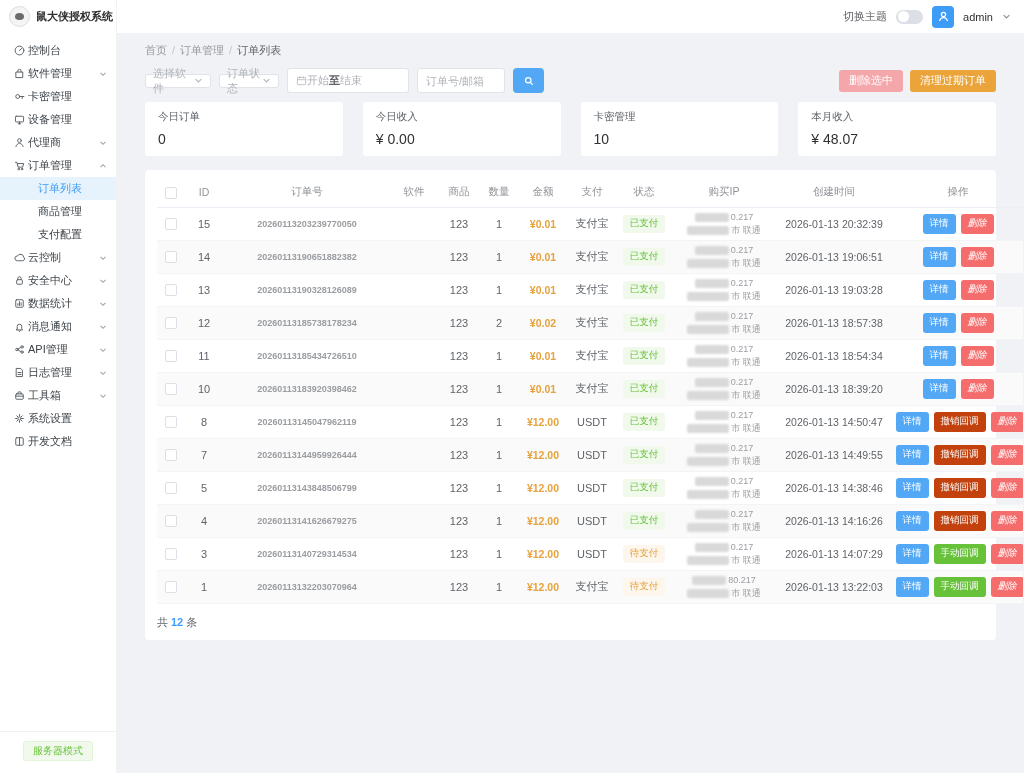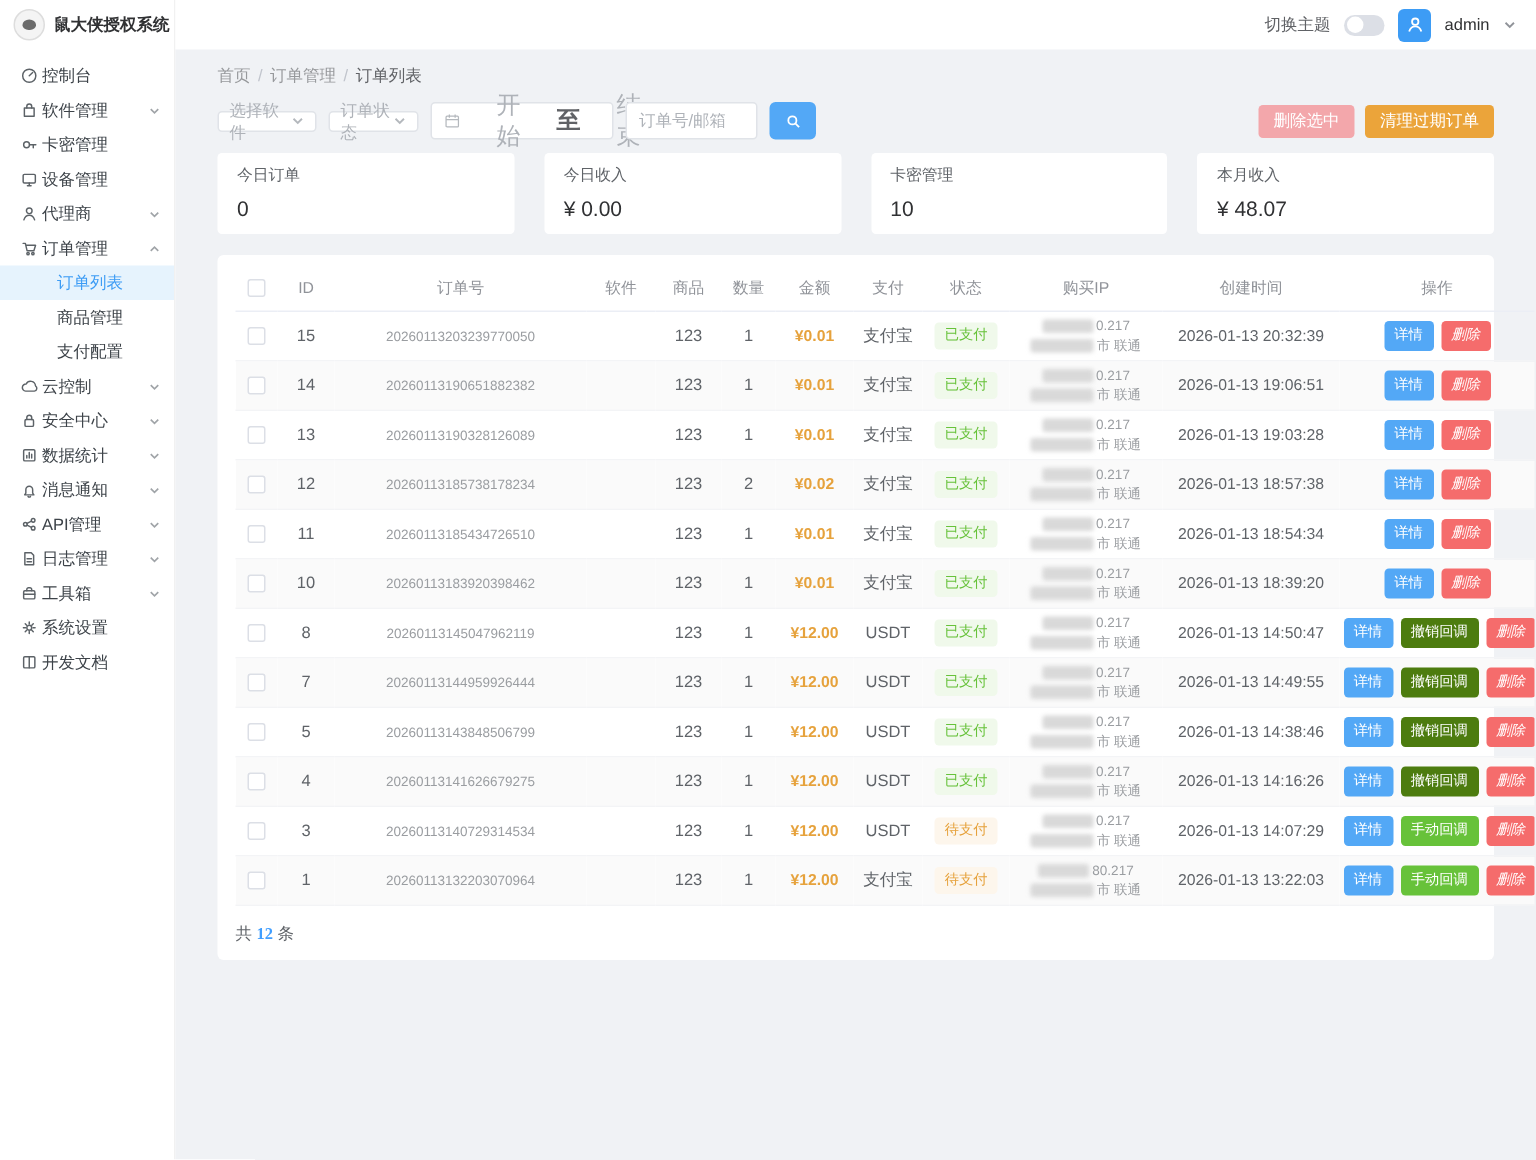--- a/index.html
+++ b/index.html
@@ -48,21 +48,21 @@
   .breadcrumb .sep { margin:0 5px; color:#c0c4cc; }
   .breadcrumb .last { color:#606266; }
 
   .filter-row { display:flex; align-items:center; gap:8px; margin-bottom:9px; }
   .select { height:14px; background:#fff; border:1px solid #e0e3e8; border-radius:3px;
     display:flex; align-items:center; justify-content:space-between; padding:0 7px;
     font-size:11px; color:#aeb2b8; cursor:pointer; }
   .sel-software { width:66px; } .sel-status { width:60px; }
   .sel-chevron { display:flex; color:#b4b8bd; }
   .date-range { height:25px; width:122px; background:#fff; border:1px solid #e0e3e8; border-radius:3px;
-    display:flex; align-items:center; padding:0 8px; gap:24px; font-size:16px; }
+    display:flex; align-items:center; padding:0 8px; gap:0; font-size:11px; }
   .date-range .ph { color:#aeb2b8; } .date-range .sep { color:#606266; font-weight:bold; }
   .cal-icon { display:flex; color:#b4b8bd; }
   .search-input { height:25px; width:88px; background:#fff; border:1px solid #e0e3e8; border-radius:3px;
     padding:0 8px; font-size:11px; color:#606266; outline:none; }
   .search-input::placeholder { color:#aeb2b8; }
   .search-btn { width:31px; height:25px; background:#53a8f6; border:none; border-radius:4px;
     display:flex; align-items:center; justify-content:center; cursor:pointer; }
   .toolbar-right { margin-left:auto; display:flex; gap:7px; }
   .btn { border:none; border-radius:3px; font-size:11px; color:#fff; padding:0 10px; height:22px; cursor:pointer; white-space:nowrap; }
   .btn-del-selected { background:#f3a7ab; }
@@ -75,34 +75,34 @@
 
   .table-card { background:#fff; border-radius:4px; padding:8px 12px 10px; }
   table { width:100%; border-collapse:collapse; table-layout:fixed; }
   th { font-size:10.5px; color:#909399; font-weight:normal; height:29px; text-align:center;
     border-bottom:1px solid #ebeef5; white-space:nowrap; }
   td { font-size:11px; color:#5f6368; height:33px; text-align:center;
     border-bottom:1px solid #f3f4f6; white-space:nowrap; overflow:hidden; }
   tbody tr:nth-child(even) td { background:#fafafa; }
   .checkbox { display:inline-block; width:12px; height:12px; background:#fff;
     border:1px solid #dcdfe6; border-radius:2px; vertical-align:middle; cursor:pointer; }
-  .order-no { font-size:9px; color:#9a9da1; }
+  .order-no { font-size:9px; color:#9a9da1;font-weight:bold; }
   .amount { color:#e6a23c; font-size:10.5px; font-weight:bold; }
   .badge { display:inline-block; font-size:9.5px; padding:2.5px 7px; border-radius:3px; }
   .badge-paid { background:#f0f9eb; color:#67c23a; }
   .badge-pending { background:#fdf6ec; color:#e6a23c; }
   .ip-cell > div { font-size:9px; color:#9a9da1; line-height:13px; }
   .blur-box { display:inline-block; height:9px; border-radius:2px; background:#d9d9d9;
     filter:blur(1.3px); vertical-align:middle; margin-right:2px; }
   .created { font-size:10.5px;margin-top:24px; }
   .act-btn { display:inline-block; border:none; font-size:9.5px; color:#fff; padding:3.5px 7px;
     border-radius:3px; margin:0 2.5px; cursor:pointer; white-space:nowrap; }
-  .act-primary { background:#53a8f6; } .act-info { background:#4d7c0f;font-family:Liberation Mono, monospace; }
+  .act-primary { background:#53a8f6; } .act-info { background:#c2410c;font-family:Liberation Mono, monospace; }
   .act-success { background:#67c23a; } .act-danger { background:#f56c6c;font-style:italic; }
-  .pagination { padding-top:11px; font-size:11px; color:#5f6368;font-family:Liberation Serif, serif; }
+  .pagination { padding-top:11px; font-size:11px; color:#5f6368; }
   .pagination .count { color:#409eff; font-weight:bold; margin:0 3px; }
 </style>
 </head>
 <body>
 
 <div class="layout">
 
   <aside class="sidebar">
     <div class="logo-row">
       <span class="logo-circle"></span>
@@ -299,20 +299,23 @@
         <div class="side-item">
           <span class="side-icon">
             <svg viewBox="0 0 16 16" fill="none" stroke="currentColor" stroke-width="1.2" stroke-linecap="round" stroke-linejoin="round">
               <rect x="3.4" y="3.4" width="9.2" height="9.2" rx="1"></rect>
               <path d="M8 3.4v9.2"></path>
             </svg>
           </span>
           <span class="side-label">开发文档</span>
         </div>
       </nav>
+    <div class="side-footer">
+      <span class="mode-badge">服务器模式</span>
+    </div>
   </aside>
 
   <div class="main">
 
     <header class="topbar">
       <span class="theme-label">切换主题</span>
       <span class="toggle">
           <span class="toggle-knob"></span>
         </span>
       <span class="avatar">

